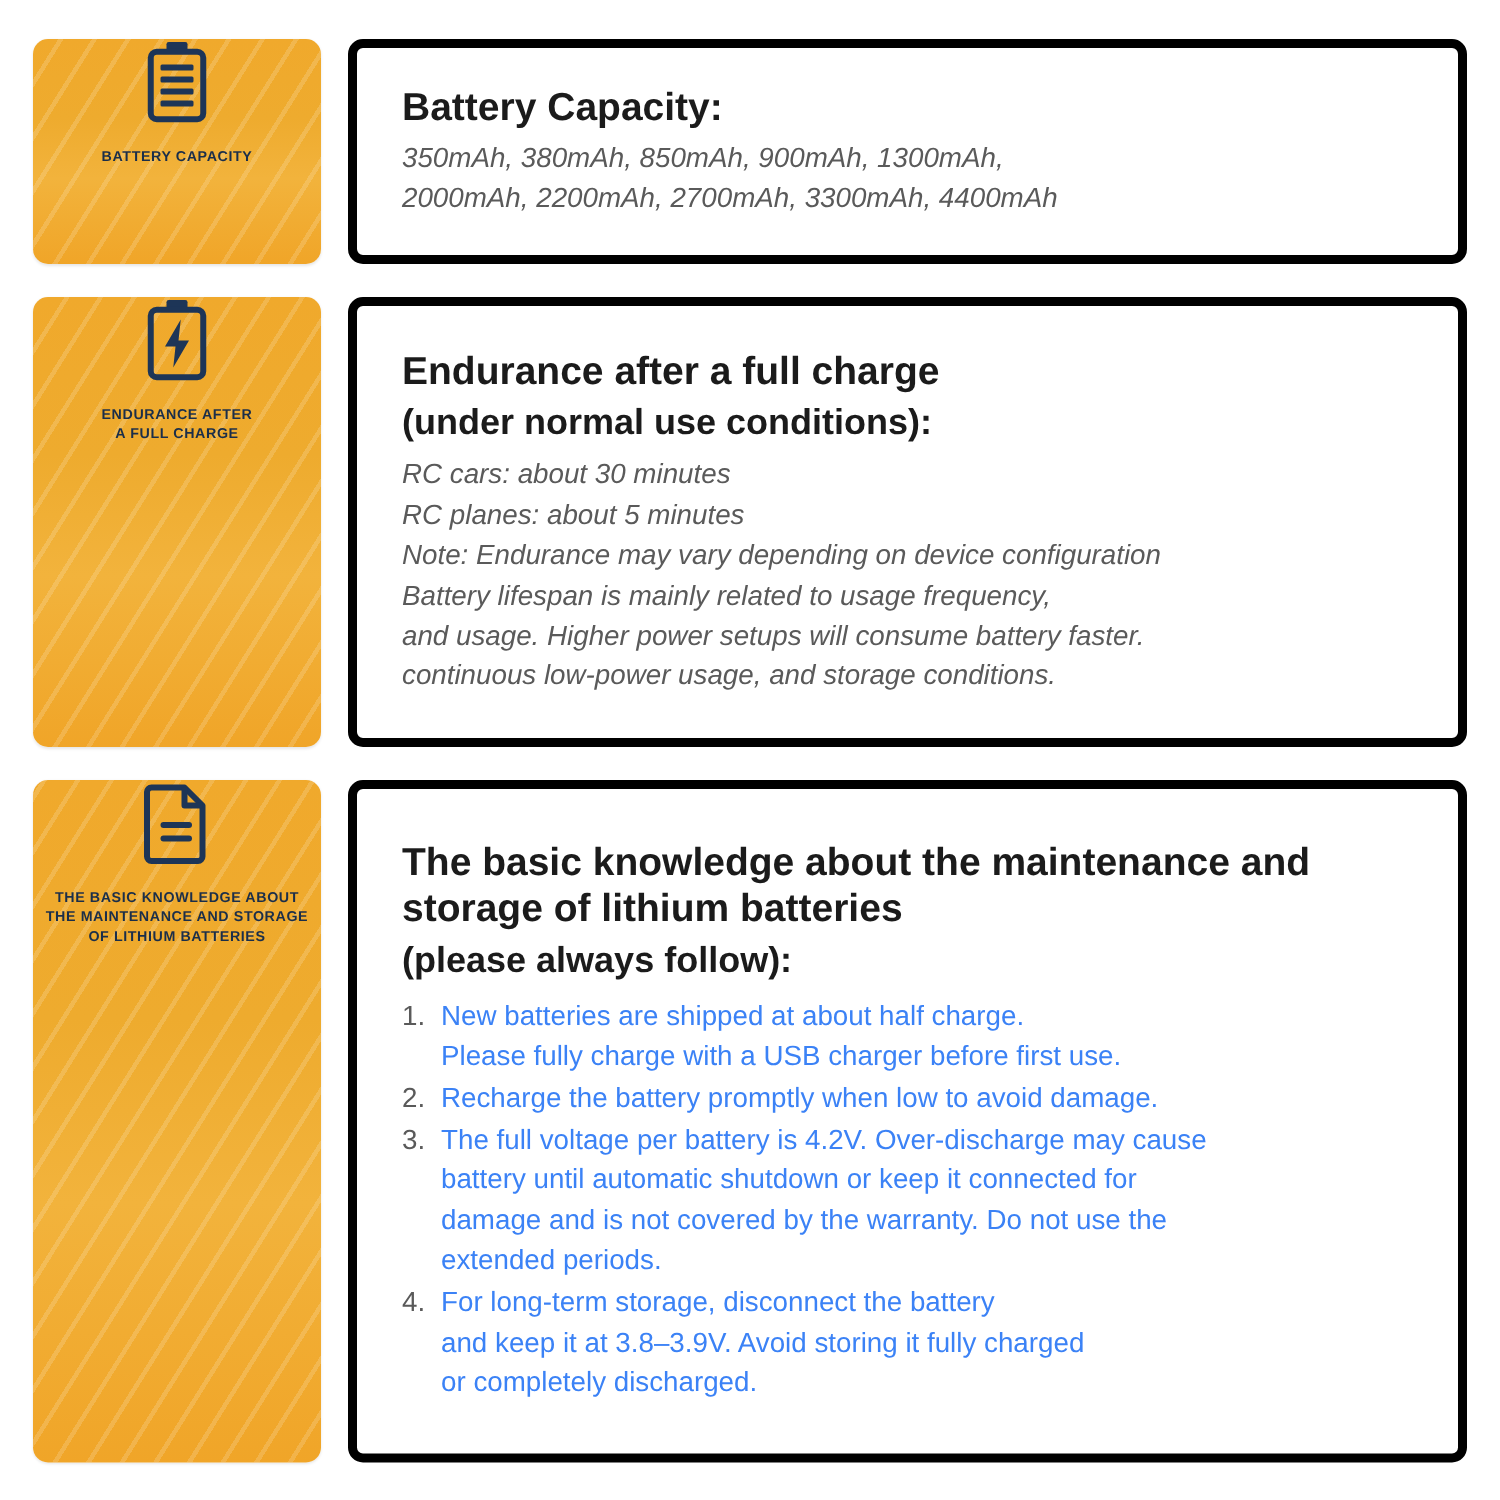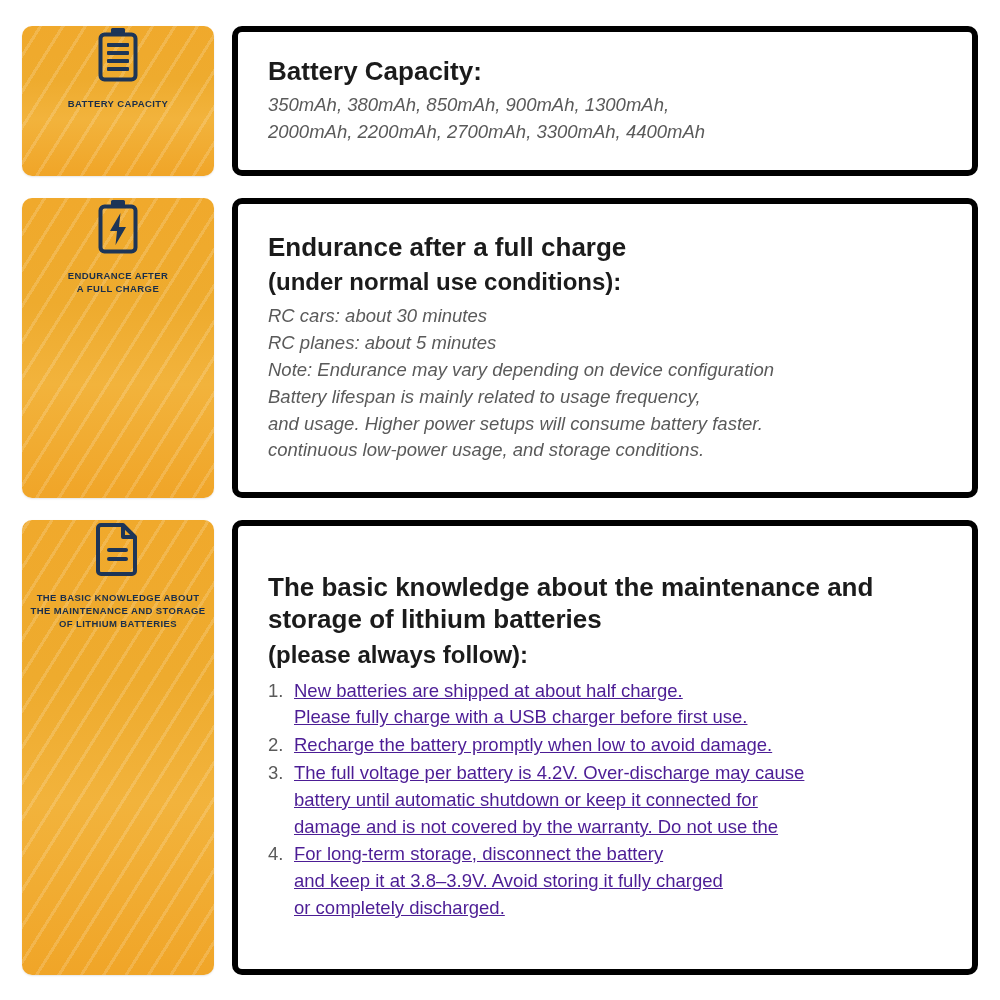--- a/index.html
+++ b/index.html
@@ -120,22 +120,21 @@
   .card-body .line { display: block; font-style: italic; }
 
   
   ol.num-list {
     margin: 2px 0 0 0;
     padding: 0;
     list-style: none;
     counter-reset: item;
     font-size: 18.5px;
     line-height: 1.45;
-    color: #4c1d95;
-    text-decoration: underline;
+    color: #3b82f6;
   }
   ol.num-list > li {
     position: relative;
     padding-left: 26px;
     margin-bottom: 1px;
     counter-increment: item;
   }
   ol.num-list > li::before {
     content: counter(item) ".";
     position: absolute;
@@ -244,20 +243,21 @@
           <span class="sub">New batteries are shipped at about half charge.</span>
           <span class="sub">Please fully charge with a USB charger before first use.</span>
         </li>
         <li>
           <span class="sub">Recharge the battery promptly when low to avoid damage.</span>
         </li>
         <li>
           <span class="sub">The full voltage per battery is 4.2V. Over-discharge may cause</span>
           <span class="sub">battery until automatic shutdown or keep it connected for</span>
           <span class="sub">damage and is not covered by the warranty. Do not use the</span>
+          <span class="sub">extended periods.</span>
         </li>
         <li>
           <span class="sub">For long-term storage, disconnect the battery</span>
           <span class="sub">and keep it at 3.8–3.9V. Avoid storing it fully charged</span>
           <span class="sub">or completely discharged.</span>
         </li>
       </ol>
     </div>
   </div>
 

